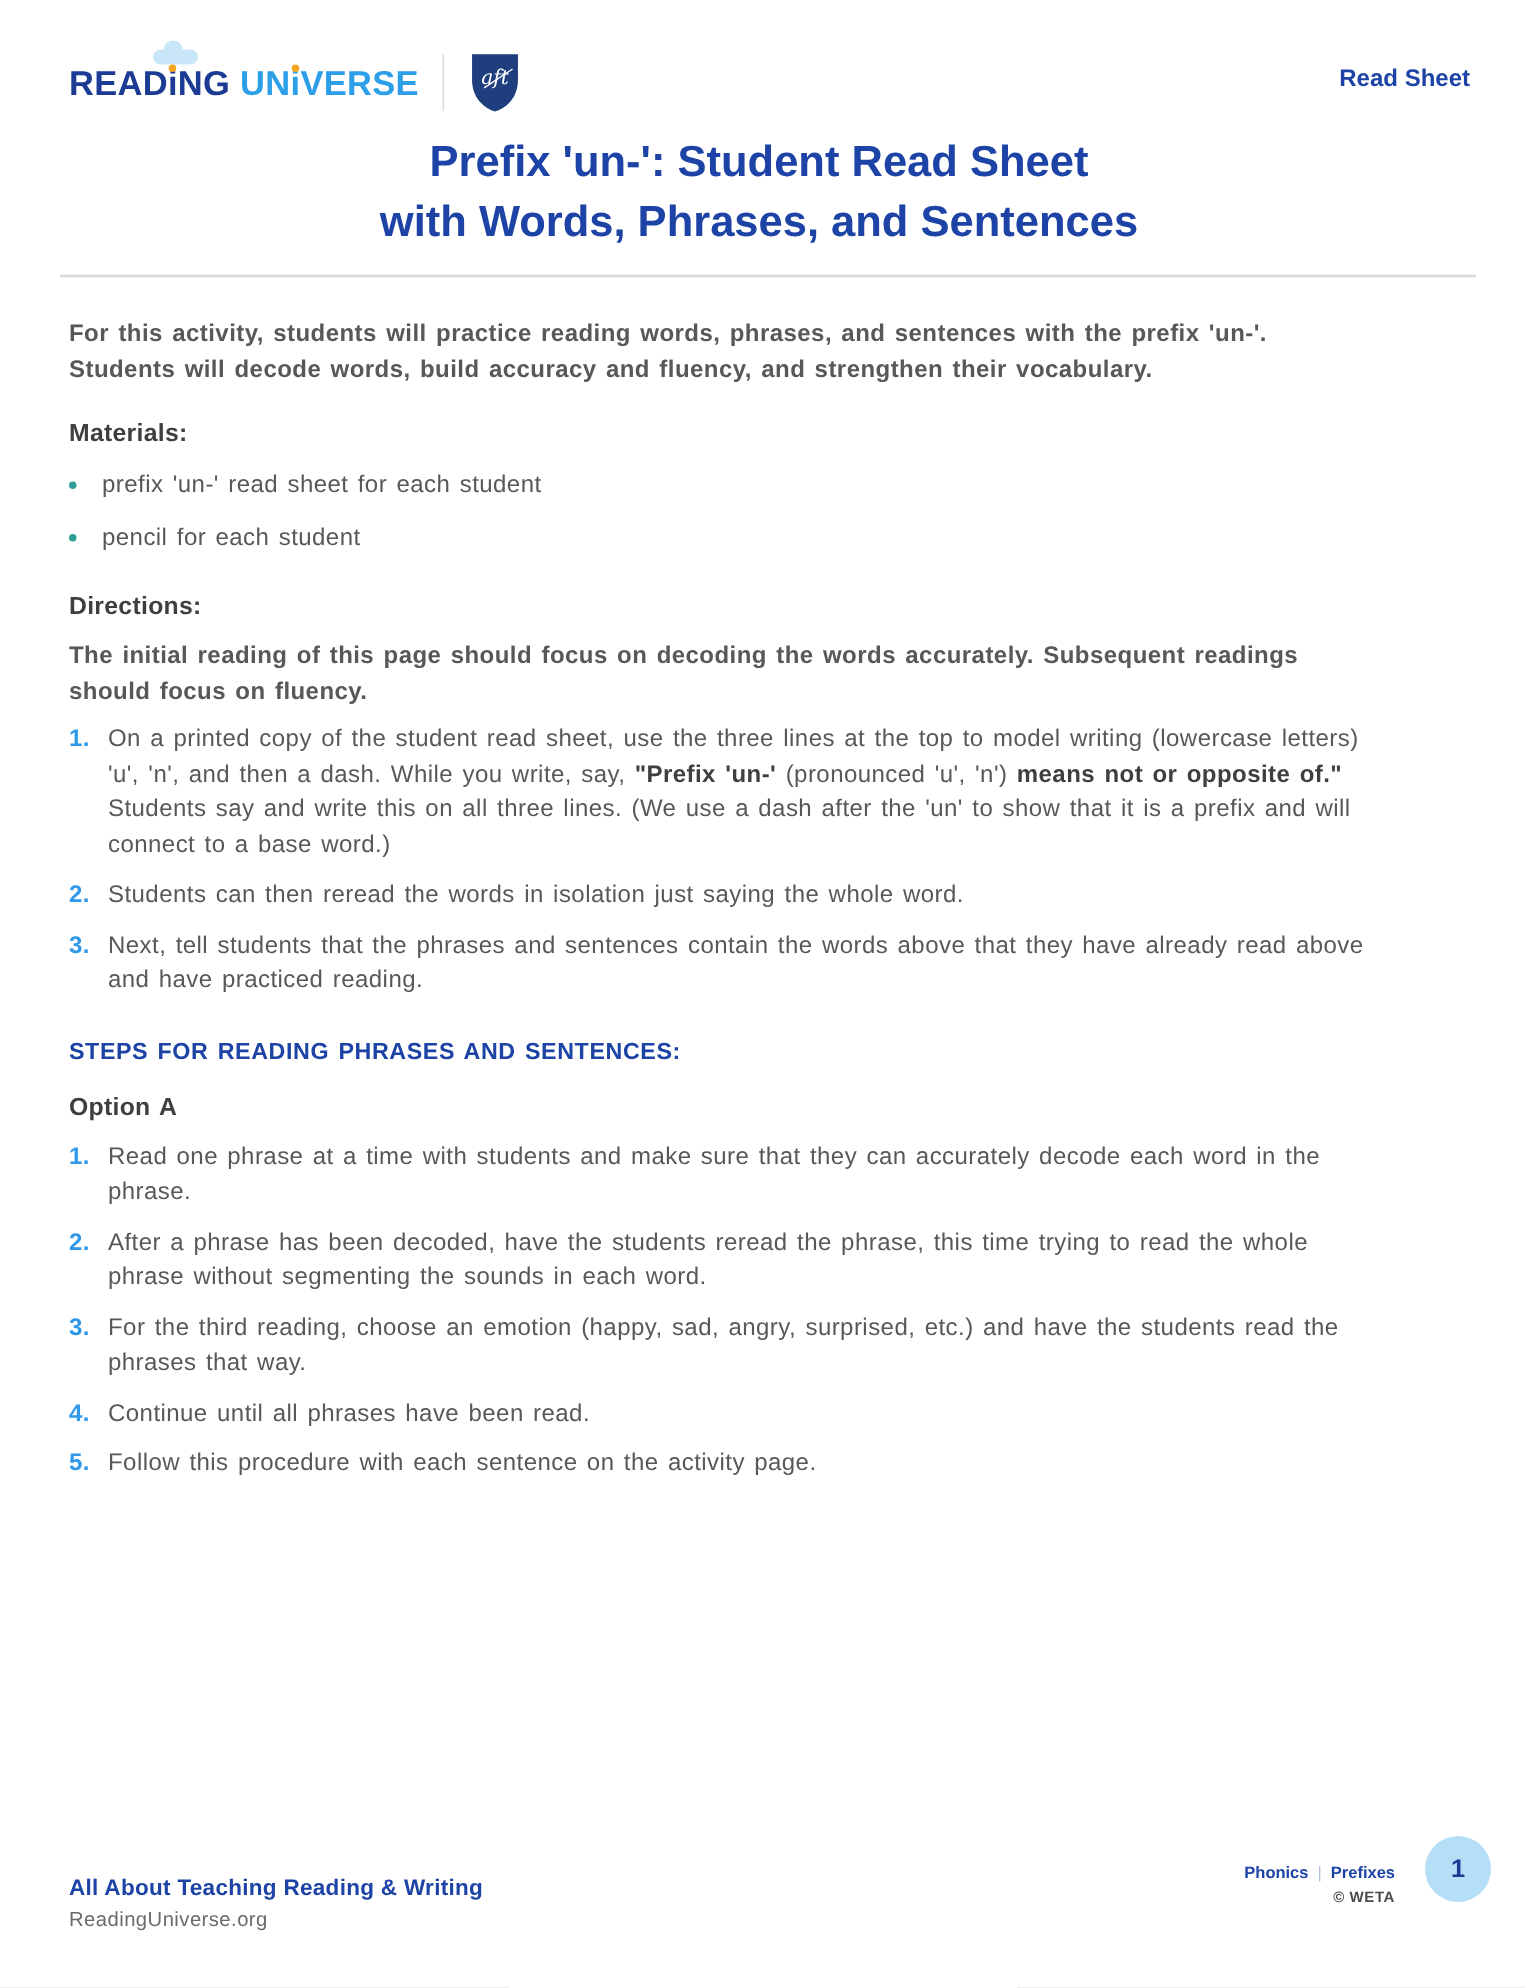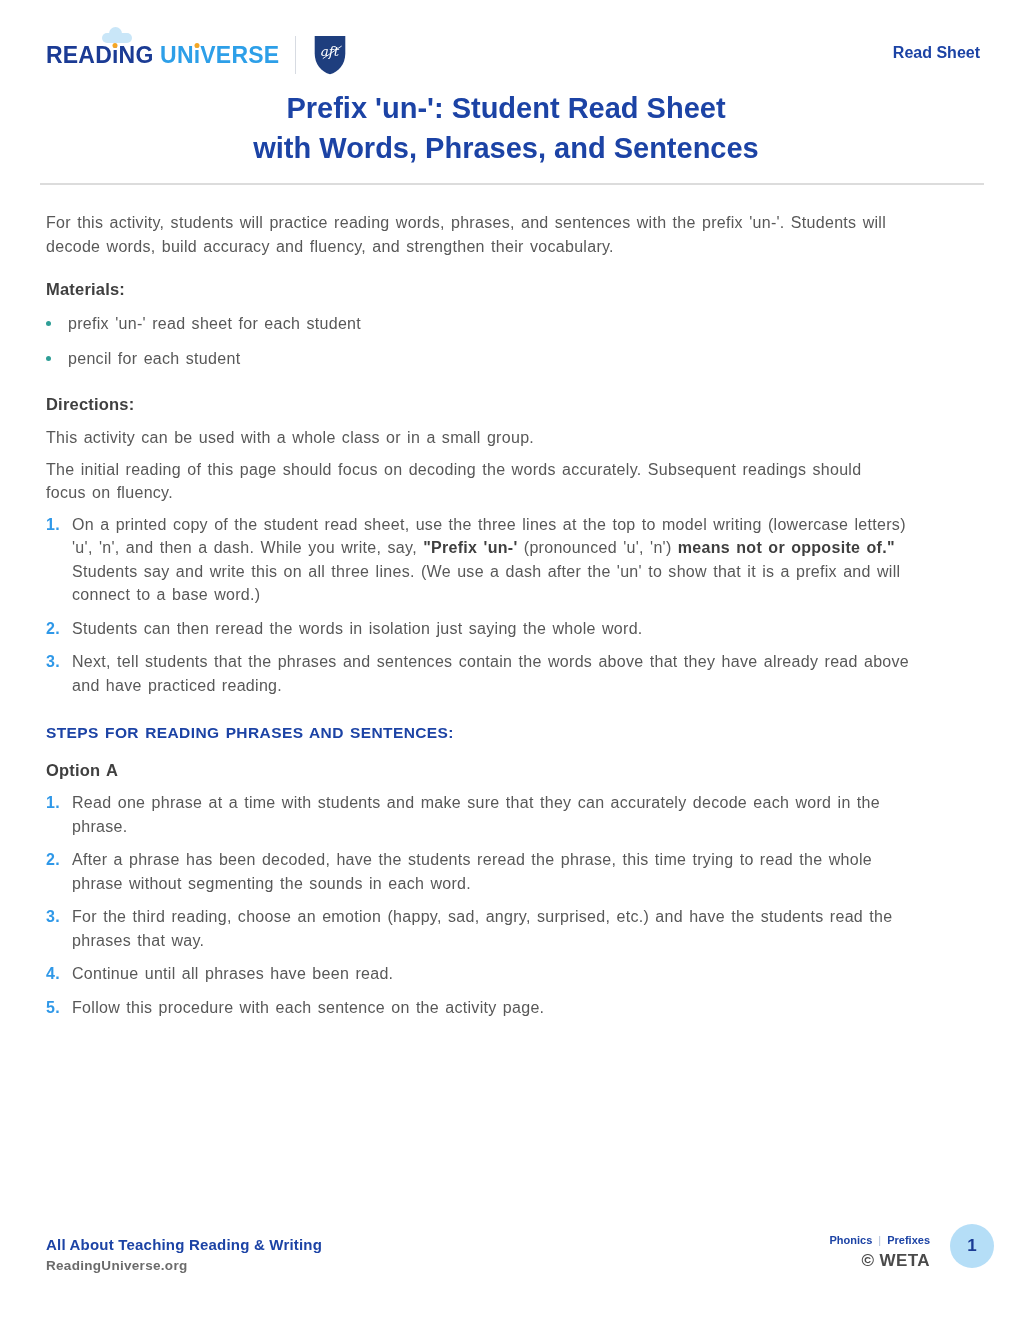--- a/index.html
+++ b/index.html
@@ -17,37 +17,37 @@
   .cloud::before{content:"";position:absolute;left:7px;top:-6px;width:13px;height:13px;border-radius:50%;background:#c9e6f8;}
   .idot{position:relative;}
   .idot::after{content:"";position:absolute;left:50%;transform:translateX(-50%);top:1.5px;width:5px;height:5px;border-radius:50%;background:#f5a623;}
   .logo-divider{width:1px;height:38px;background:#d7dbe2;}
   .doc-label{margin-top:10px;font-weight:bold;font-size:16px;color:#1c43a5;}
   
   .title{margin:12px 12px 0 0;text-align:center;color:#1c43a5;font-size:29px;font-weight:bold;line-height:40px;}
   .rule{height:2px;background:#dcdcdc;margin:15px 40px 0 40px;}
   
   .content{padding:26px 46px 0 46px;width:866px;font-size:16px;line-height:23.5px;letter-spacing:.3px;word-spacing:1.5px;}
-  .para{margin:0 12px 8px 0;}
+  .para{margin:0 12px 8px 0;font-weight:bold;}
   .subhead{margin:20px 0 10px 0;font-size:16.5px;font-weight:bold;color:#3f3f3f;letter-spacing:.2px;}
   .bullet-row{display:flex;align-items:flex-start;gap:17px;margin:0 0 12px 0;}
   .dot{flex:0 0 auto;width:5px;height:5px;border-radius:50%;background:#2e9e96;margin-top:9px;}
   .bluehead{margin:24px 0 10px 0;font-size:15.5px;font-weight:bold;color:#1c43a5;letter-spacing:.4px;}
   .olist{margin:0;}
   .oitem{display:flex;gap:8px;margin:0 0 10px 0;}
   .num{flex:0 0 18px;font-weight:bold;color:#2f98e8;}
   .b{font-weight:bold;color:#3f3f3f;}
   
-  .footer-left{position:absolute;left:46px;bottom:52px;}
+  .footer-left{position:absolute;left:46px;bottom:38px;}
   .footer-title{font-weight:bold;font-size:15px;color:#1c43a5;letter-spacing:.2px;}
-  .footer-url{margin-top:5px;font-size:13.5px;color:#6b6b6b;letter-spacing:.3px;font-weight:bold;}
+  .footer-url{margin-top:5px;font-size:13.5px;color:#6b6b6b;letter-spacing:.3px;}
   .footer-right{position:absolute;right:94px;bottom:54px;text-align:right;}
   .cats{font-weight:bold;font-size:11px;color:#1c43a5;}
   .cat-sep{color:#aebdd8;font-weight:normal;padding:0 6px;}
-  .copyright{margin-top:5px;font-size:17px;font-weight:bold;color:#4a4a4a;letter-spacing:.4px;}
+  .copyright{margin-top:5px;font-size:10px;font-weight:bold;color:#4a4a4a;letter-spacing:.4px;}
   .page-circle{
     position:absolute;right:30px;bottom:57px;width:44px;height:44px;border-radius:50%;
     background:#b5def7;color:#1b3b94;font-weight:bold;font-size:17px;
     display:flex;align-items:center;justify-content:center;
   }
 </style>
 </head>
 <body>
 
 <div class="page">
@@ -83,21 +83,20 @@
     <div class="bullet-row">
       <span class="dot"></span>
       <span>prefix 'un-' read sheet for each student</span>
     </div>
     <div class="bullet-row">
       <span class="dot"></span>
       <span>pencil for each student</span>
     </div>
 
     <div class="subhead" style="margin-top:22px">Directions:</div>
-    <p class="para">This activity can be used with a whole class or in a small group.</p>
     <p class="para">The initial reading of this page should focus on decoding the words accurately. Subsequent readings should focus on fluency.</p>
 
     <div class="olist">
       <div class="oitem">
         <span class="num">1.</span>
         <span><span>On a printed copy of the student read sheet, use the three lines at the top to model writing (lowercase letters) 'u', 'n', and then a dash. While you write, say, </span><span class="b">"Prefix 'un-' </span><span>(pronounced 'u', 'n') </span><span class="b">means not or opposite of." </span><span>Students say and write this on all three lines. (We use a dash after the 'un' to show that it is a prefix and will connect to a base word.)</span></span>
       </div>
       <div class="oitem">
         <span class="num">2.</span>
         <span>Students can then reread the words in isolation just saying the whole word.</span>

